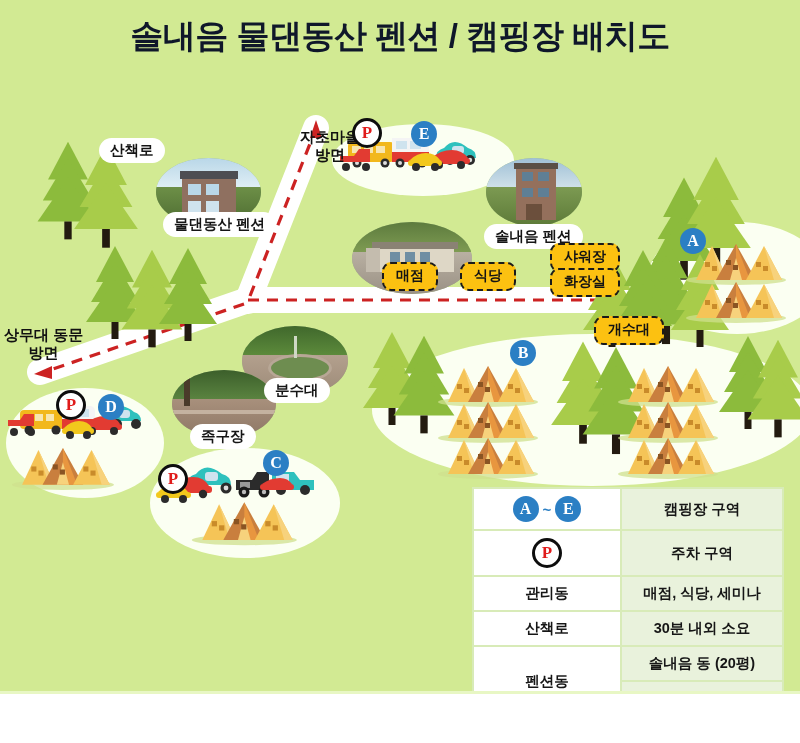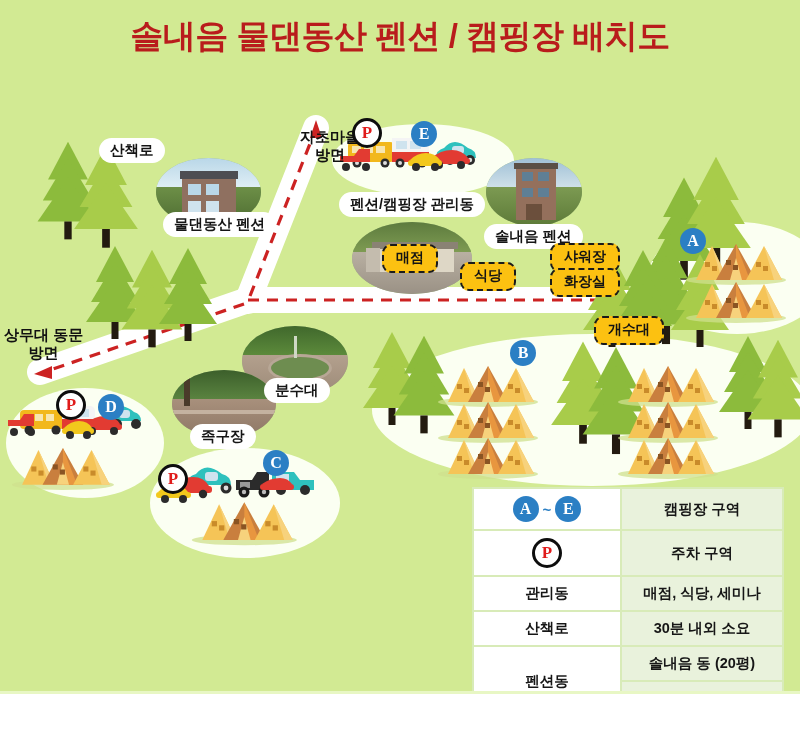--- a/index.html
+++ b/index.html
@@ -12,21 +12,21 @@
   #map{
     position:relative;
     width:800px;height:743px;
     background:#d2ea93;
     overflow:hidden;
   }
   
   .title{
     position:absolute;left:0;top:14px;width:800px;
     text-align:center;
-    font-size:33px;font-weight:bold;color:#b91c1c;
+    font-size:33px;font-weight:bold;color:#0f172a;
     letter-spacing:-0.5px;
     white-space:nowrap;
   }
   
   .bottom-strip{
     position:absolute;left:0;bottom:0;width:800px;height:52px;
     background:#ffffff;
   }
   .bottom-strip:before{
     content:"";position:absolute;left:0;top:0;width:800px;height:3px;
@@ -385,26 +385,25 @@
     <div>자초마을</div>
     <div>방면</div>
   </div>
   <div class="dir" style="left:4px;top:326px;">
     <div>상무대 동문</div>
     <div>방면</div>
   </div>
 
   <div class="pill" style="left:99px;top:138px;">산책로</div>
   <div class="pill" style="left:163px;top:212px;">물댄동산 펜션</div>
-  <div class="pill" style="left:339px;top:192px;">펜션/캠핑장 관리동</div>
   <div class="pill" style="left:484px;top:216px;margin-top:8px;">솔내음 펜션</div>
   <div class="pill" style="left:264px;top:378px;">분수대</div>
   <div class="pill" style="left:190px;top:424px;">족구장</div>
 
-  <div class="badge" style="left:382px;top:244px;">매점</div>
+  <div class="badge" style="left:382px;top:262px;">매점</div>
   <div class="badge" style="left:460px;top:262px;">식당</div>
   <div class="badge" style="left:550px;top:243px;">샤워장</div>
   <div class="badge" style="left:550px;top:268px;">화장실</div>
   <div class="badge" style="left:550px;top:316px;margin-left:44px;">개수대</div>
 
   <div class="mk mk-letter" style="left:680px;top:228px;">A</div>
   <div class="mk mk-letter" style="left:510px;top:340px;">B</div>
   <div class="mk mk-letter" style="left:263px;top:450px;">C</div>
   <div class="mk mk-letter" style="left:98px;top:394px;">D</div>
   <div class="mk mk-letter" style="left:411px;top:121px;">E</div>

